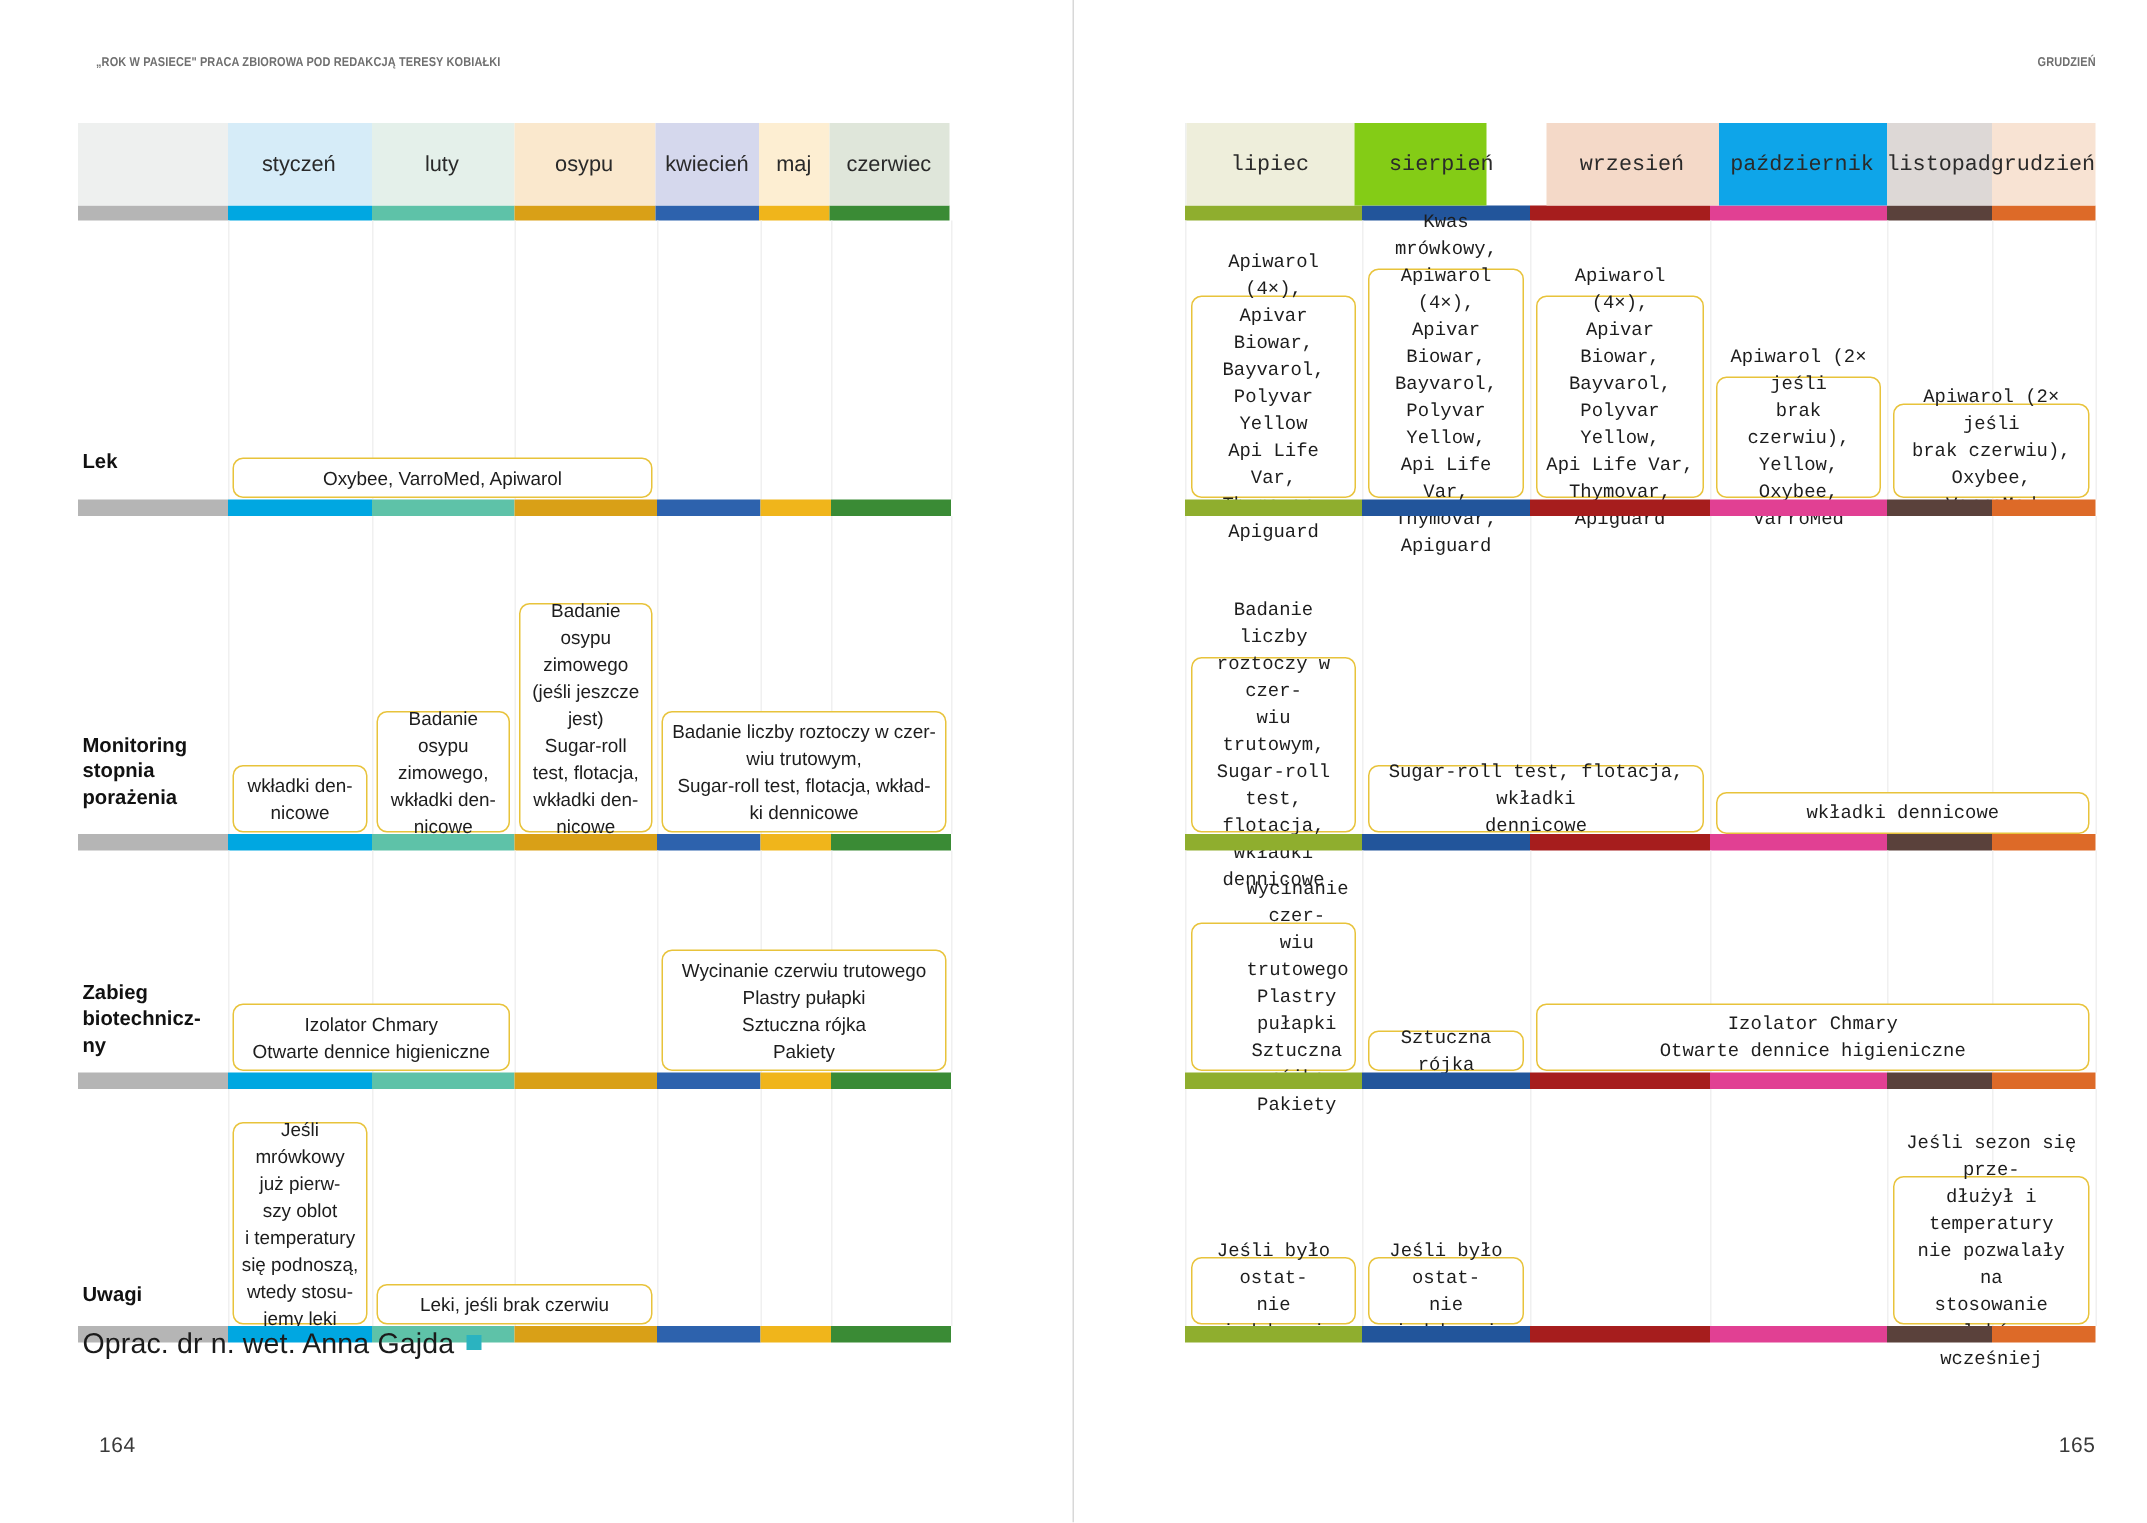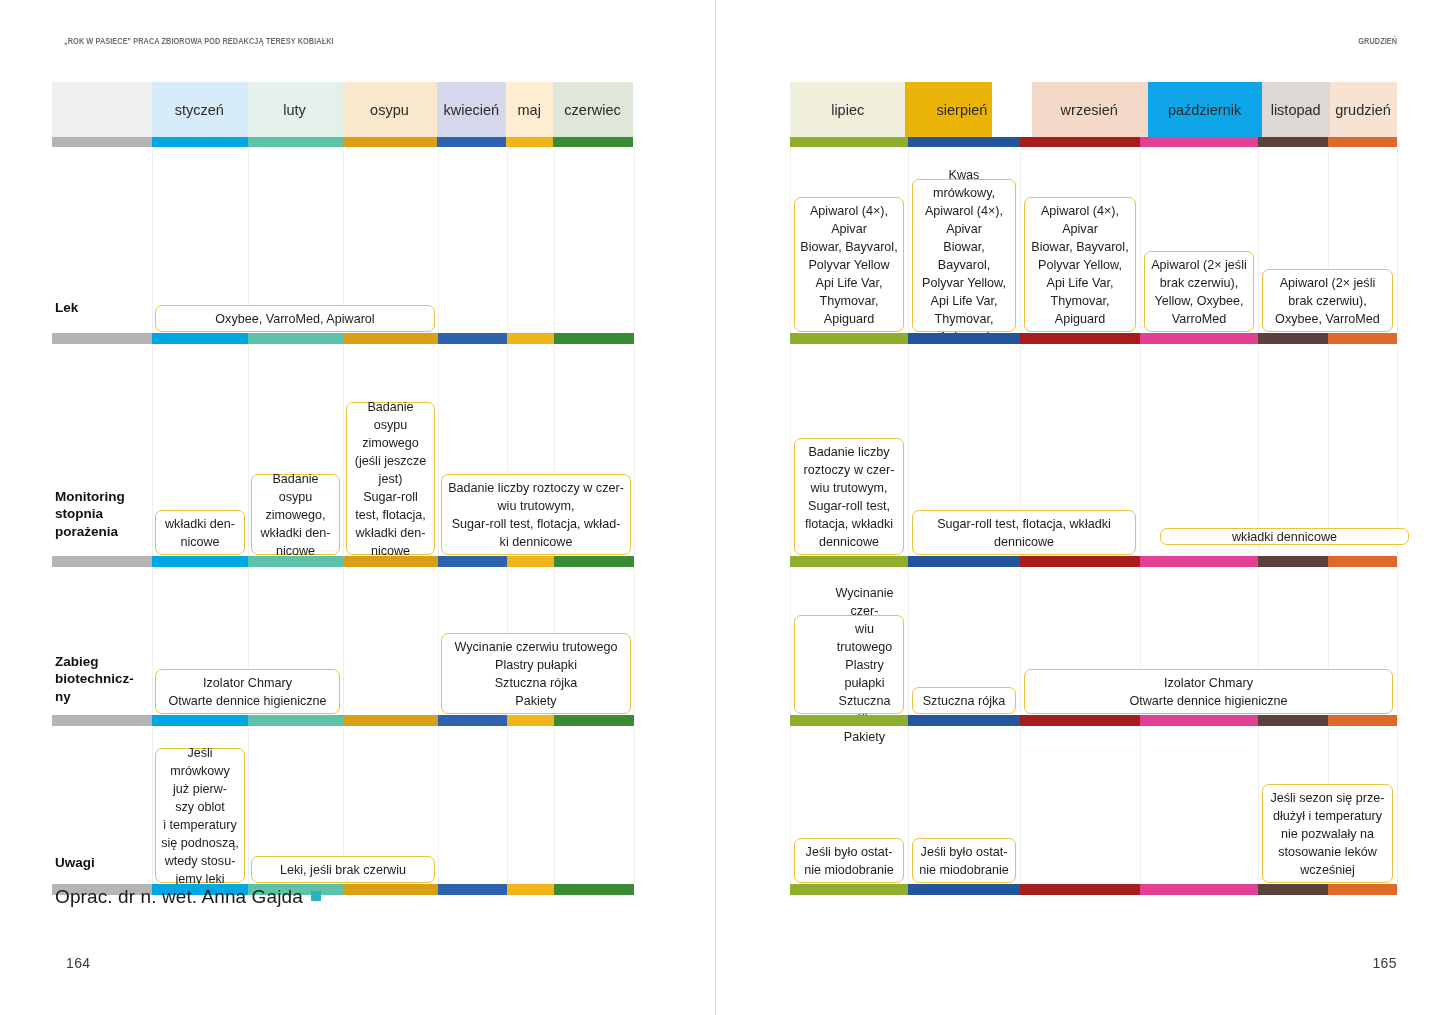--- a/index.html
+++ b/index.html
@@ -38,21 +38,21 @@
   .folio{
     position:absolute; bottom:44px;
     font-size:14px; color:#3a3a3a; letter-spacing:.4px;
   }
   .folio.left { left:66px; }
   .folio.right{ right:34px; }
 
   
   .tbl{ position:absolute; }
   .tbl-left { left:52px; top:82px;  width:581px; }
-  .tbl-right{ left:74px; top:82px;  width:607px; }
+  .tbl-right{ left:74px; top:82px;  width:607px;font-family:Liberation Mono, monospace; }
 
   
   .hdr{ position:relative; height:55px; display:flex; }
   .hdr .cell{
     display:flex; align-items:center; justify-content:center;
     font-size:14.5px; color:#2a2a2a; height:55px;
     border-right:1px solid rgba(255,255,255,.0);
   }
   .hdr .cell.label{ background:#eef0ef; }
   .hdrline{ display:flex; height:10px; }
@@ -280,21 +280,21 @@
   </div>
 
   <div class="page page-right">
 
     <div class="runhead right">GRUDZIEŃ</div>
 
     <div class="tbl tbl-right">
       <div class="hdr" id="hdr-right">
           <div class="cell label" style="width: 0px;"></div>
           <div class="cell" style="width: 118px; background: rgb(238, 238, 219);">lipiec</div>
-          <div class="cell" style="width: 88px; background: #eab308; padding-left: 28px;">sierpień</div>
+          <div class="cell" style="width: 88px; background: #84cc16; padding-left: 28px;">sierpień</div>
           <div class="cell" style="width: 120px; background: rgb(244, 217, 200); margin-left: 40px;">wrzesień</div>
           <div class="cell" style="width: 118px; background: #0ea5e9;">październik</div>
           <div class="cell" style="width: 70px; background: rgb(221, 216, 214);">listopad</div>
           <div class="cell" style="width: 69px; background: rgb(248, 227, 211);">grudzień</div>
         </div>
       <div class="hdrline" id="hdrline-right">
           <div class="seg" style="width: 0px; background: rgb(181, 181, 181);"></div>
           <div class="seg" style="width: 118px; background: rgb(143, 174, 46);"></div>
           <div class="seg" style="width: 112px; background: rgb(34, 85, 155);"></div>
           <div class="seg" style="width: 120px; background: rgb(166, 29, 29);"></div>
@@ -377,21 +377,21 @@
 roztoczy w czer-
 wiu trutowym,
 Sugar-roll test,
 flotacja, wkładki
 dennicowe</span>
             </div>
             <div class="box" style="left: 122px; width: 224px; height: 45px; top: 166px; border-color: rgb(232, 195, 59);">
               <span style="white-space: pre-line;">Sugar-roll test, flotacja, wkładki
 dennicowe</span>
             </div>
-            <div class="box" style="left: 354px; width: 249px; height: 17px; top: 184px; border-color: rgb(232, 195, 59); margin-left: 16px;">
+            <div class="box" style="left: 354px; width: 249px; height: 28px; top: 184px; border-color: rgb(232, 195, 59);">
               <span style="white-space: pre-line;">wkładki dennicowe</span>
             </div>
             <div class="rowband" style="position: absolute; left: 0px; top: 212px;">
               <div class="seg" style="width: 0px; background: rgb(181, 181, 181);"></div>
               <div class="seg" style="width: 118px; background: rgb(143, 174, 46);"></div>
               <div class="seg" style="width: 112px; background: rgb(34, 85, 155);"></div>
               <div class="seg" style="width: 120px; background: rgb(166, 29, 29);"></div>
               <div class="seg" style="width: 118px; background: rgb(225, 64, 147);"></div>
               <div class="seg" style="width: 70px; background: rgb(90, 65, 59);"></div>
               <div class="seg" style="width: 69px; background: rgb(221, 106, 40);"></div>

